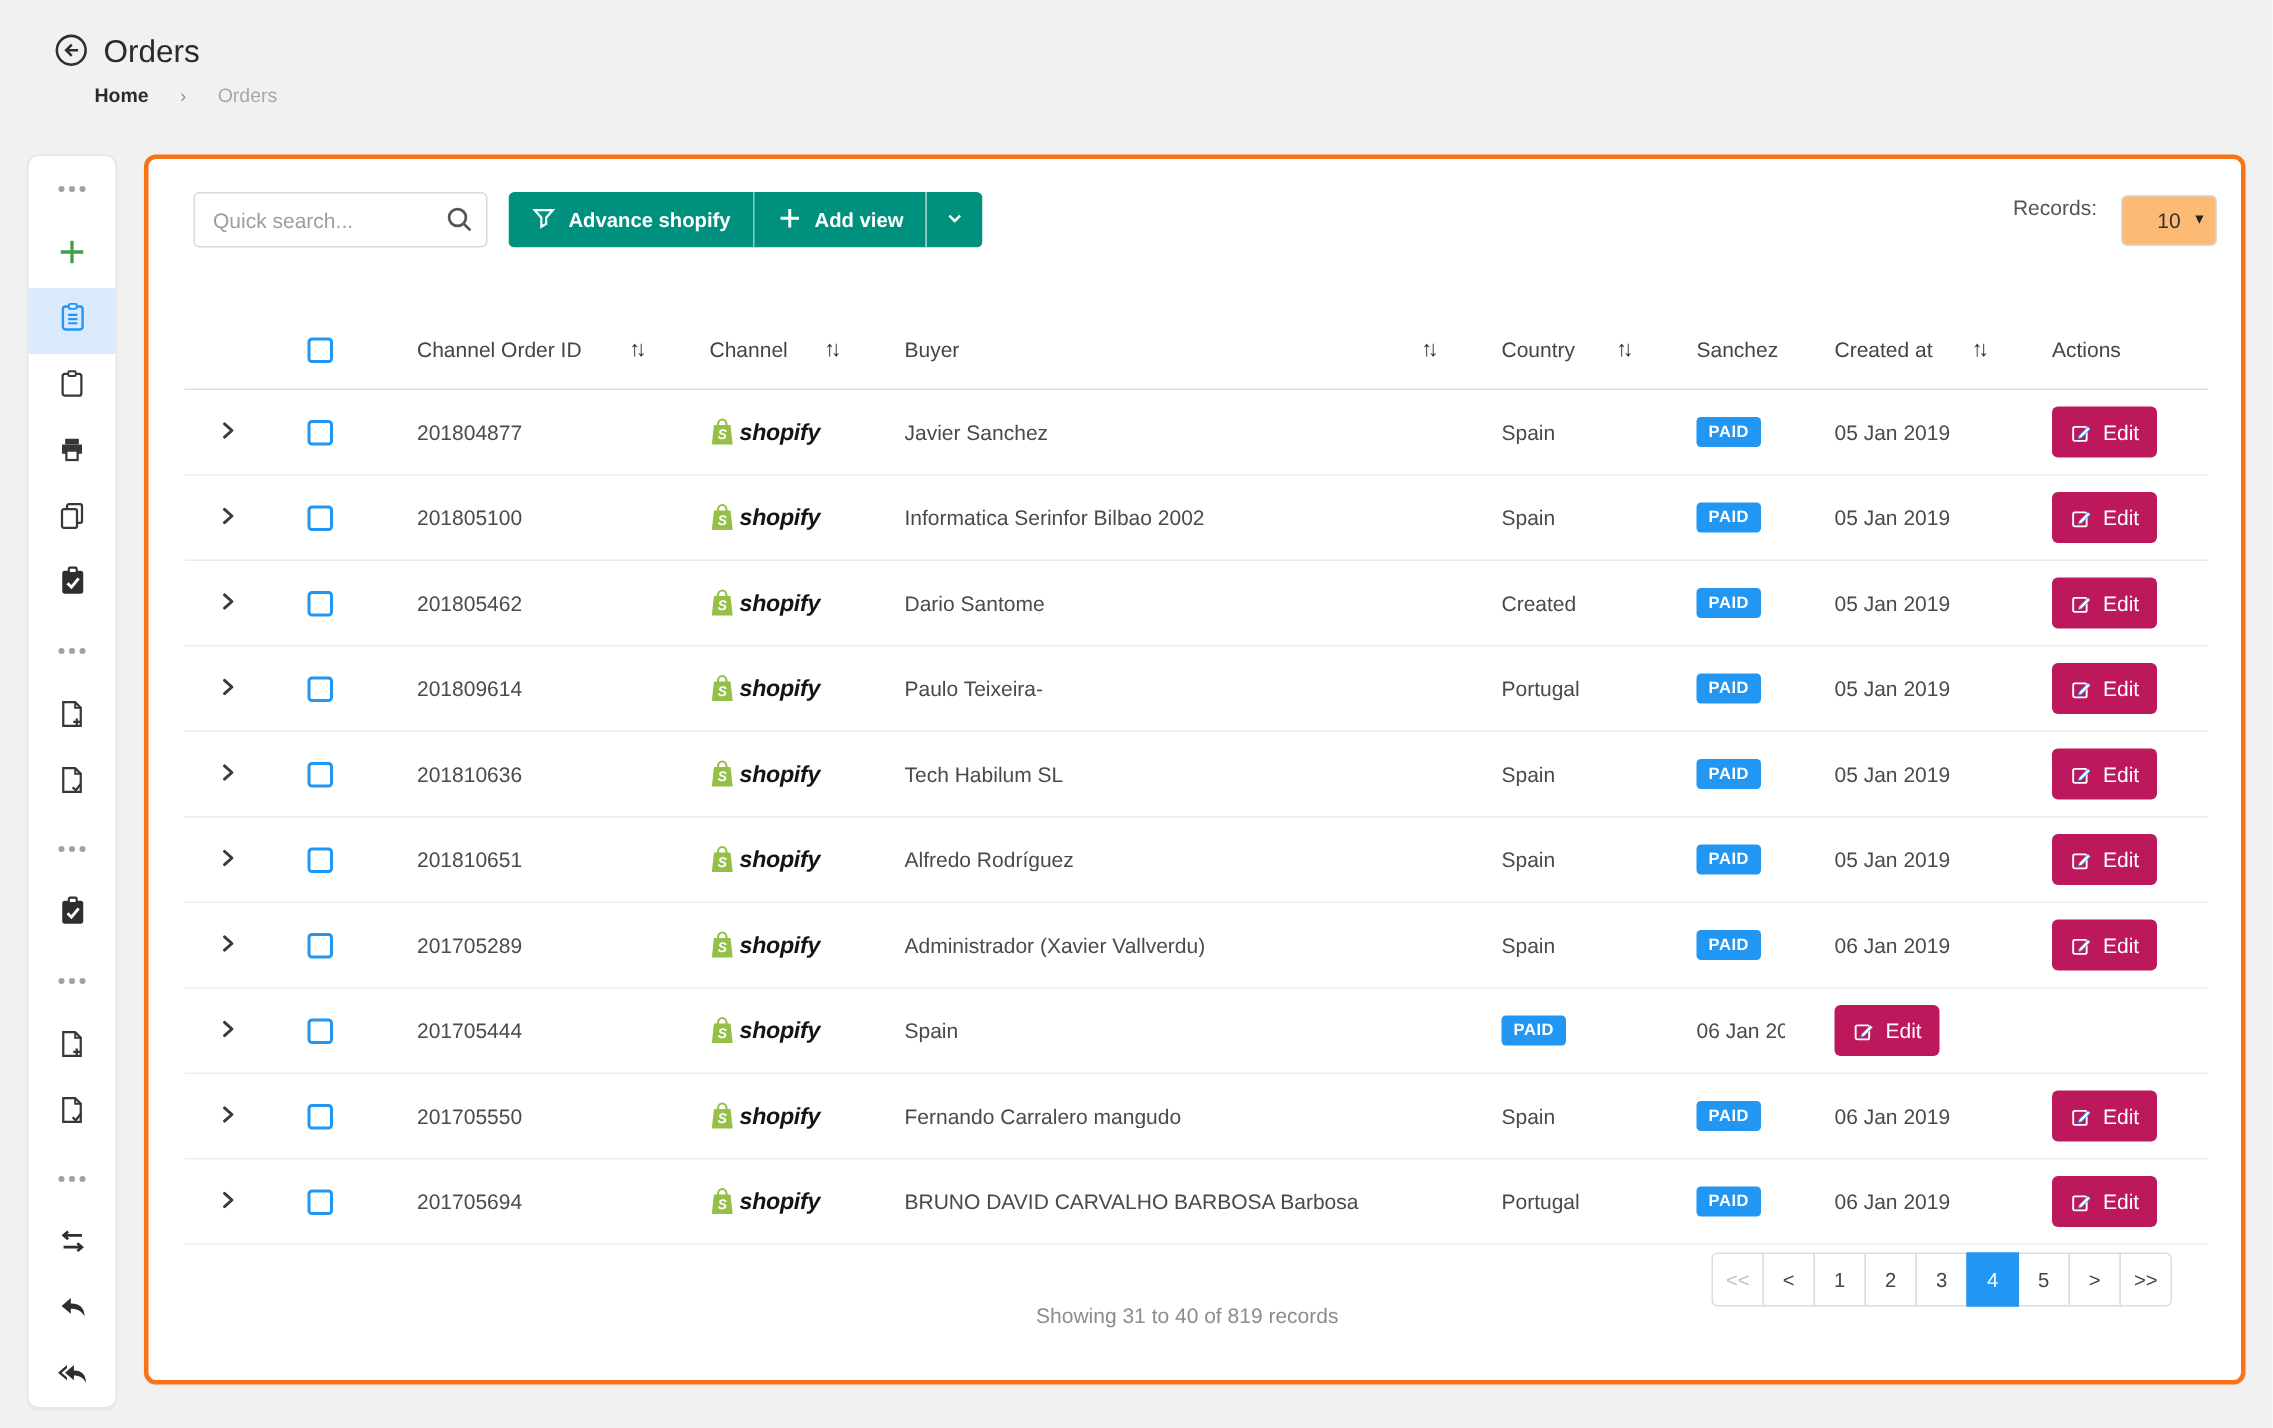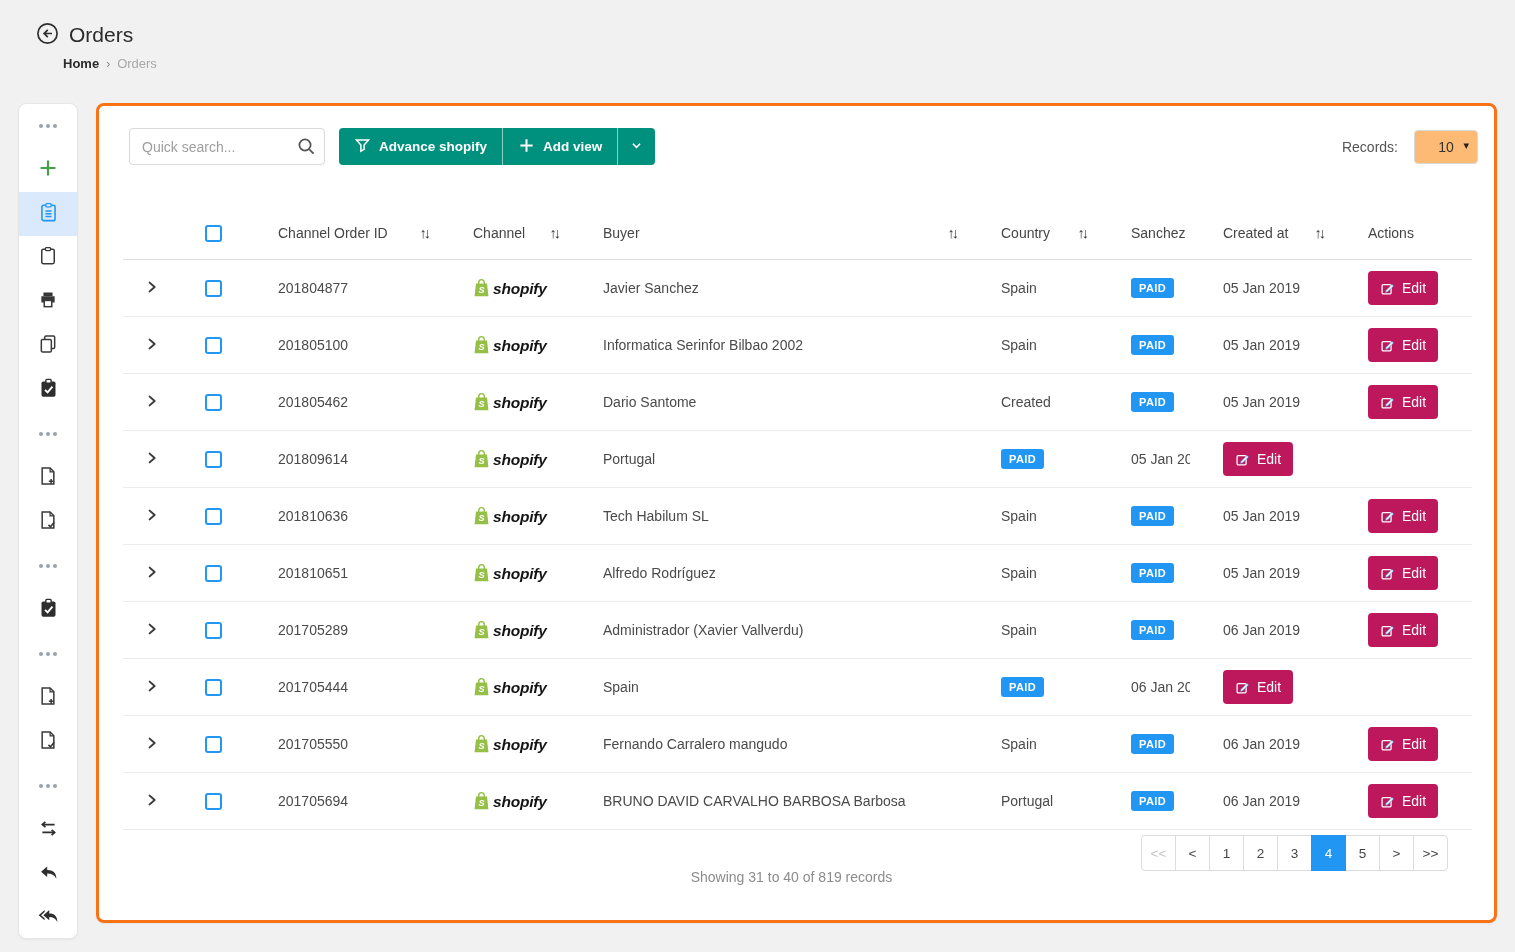--- a/index.html
+++ b/index.html
@@ -9,21 +9,21 @@
     background: #f1f1f2;
     font-family: "Liberation Sans", sans-serif;
     color: #3c3c3c;
     overflow: hidden;
   }
   
   .page-header { position:absolute; left:36px; top:22px; }
   .title-row { display:flex; align-items:center; gap:10px; }
   .back-btn { background:none; border:none; cursor:pointer; display:flex; align-items:center; padding:0; }
   .page-title { font-size:21px; font-weight:500; color:#2b2b2b; }
-  .breadcrumb { margin:8px 0 0 27px; font-size:13px; display:flex; gap:7px; align-items:center; }
+  .breadcrumb { margin:8px 0 0 27px; font-size:13px; display:flex; gap:21px; align-items:center; }
   .breadcrumb .home { color:#2b2b2b; font-weight:600; cursor:pointer; }
   .breadcrumb .sep { color:#8a8a8a; font-size:12px; }
   .breadcrumb .current { color:#a8a8a8; }
 
   
   .sidebar {
     position:absolute; left:18px; top:103px; width:60px; height:836px;
     background:#fff; border-radius:8px; border:1px solid #e6e6e6;
     box-shadow:0 1px 2px rgba(0,0,0,.05); overflow:hidden;
   }
@@ -49,21 +49,21 @@
   .search-box input::placeholder { color:#9e9e9e; }
   .search-icon { position:absolute; right:9px; top:8px; cursor:pointer; }
   .btn-group { display:flex; margin-left:14px; border-radius:4px; overflow:hidden; }
   .btn-teal {
     background:#00917e; border:none; color:#fff; height:37px; padding:0 15px;
     font-size:13.5px; font-weight:600; display:inline-flex; align-items:center; gap:8px;
     cursor:pointer; font-family:"Liberation Sans", sans-serif;
   }
   .btn-teal + .btn-teal { border-left:1px solid rgba(255,255,255,.55); }
   .btn-teal.caret-seg { padding:0 12px; }
-  .records-area { margin-left:auto; display:flex; align-items:center; gap:16px; }
+  .records-area { margin-left:auto; display:flex; align-items:flex-start; gap:16px; }
   .records-label { font-size:14px; color:#555; }
   .records-select {
     position:relative; width:64px; height:34px; border:1px solid #d9d9d9; border-radius:4px;
     background:#fdba74; display:flex; align-items:center; justify-content:center;
     font-size:14px; color:#333; cursor:pointer;
   }
   .records-select .caret { position:absolute; right:8px; top:8px; font-size:11px; color:#222; }
 
   
   .otable { margin:42px 22px 0 24px; }
@@ -477,20 +477,21 @@
           <div class="cell pl">
             <span class="shopify">
               <svg width="17" height="20" viewBox="0 0 24 28">
                 <path d="M8 9.5 V6.8 C8 4.2 9.7 2.2 12 2.2 C14.3 2.2 16 4.2 16 6.8 V9.5" fill="none" stroke="#95BF47" stroke-width="2"></path>
                 <path d="M4.2 7.5 H19.8 L21.8 25.8 H2.2 Z" fill="#95BF47"></path>
                 <text x="12" y="21" text-anchor="middle" font-size="13" font-weight="bold" font-style="italic" fill="#ffffff" font-family="Liberation Sans, sans-serif">S</text>
               </svg>
               <span class="sword">shopify</span>
             </span>
           </div>
+          <div class="cell pl txt">Paulo Teixeira-</div>
           <div class="cell pl txt">Portugal</div>
           <div class="cell pl">
             <span class="badge">PAID</span>
           </div>
           <div class="cell pl txt">05 Jan 2019</div>
           <div class="cell pl">
             <button class="btn-edit">
               <svg width="15" height="15" viewBox="0 0 20 20">
                 <rect x="2.8" y="4.8" width="12" height="12.4" rx="1.5" fill="none" stroke="#fff" stroke-width="1.7"></rect>
                 <path d="M8.2 12.4 L16 4.6 L18 6.6 L10.2 14.4 L7.4 15.2 Z" fill="#fff" stroke="#2196F3" stroke-width="0.8"></path>

